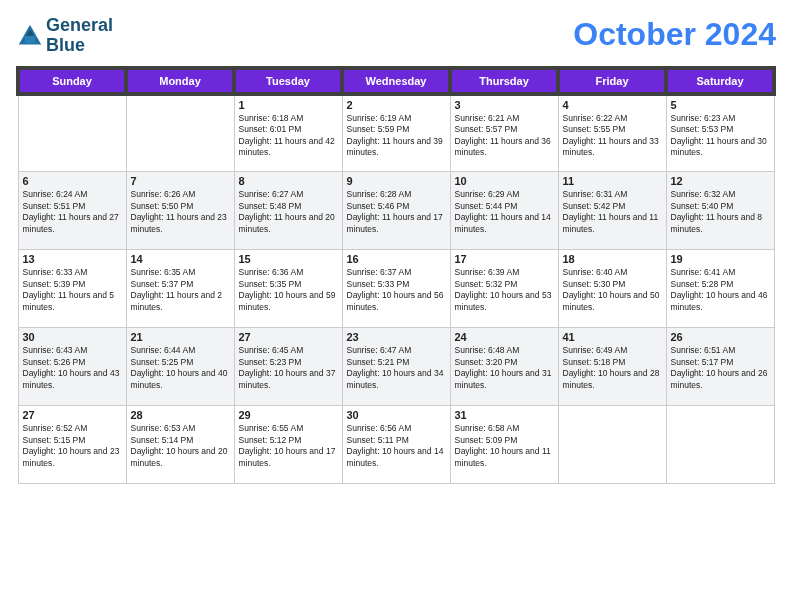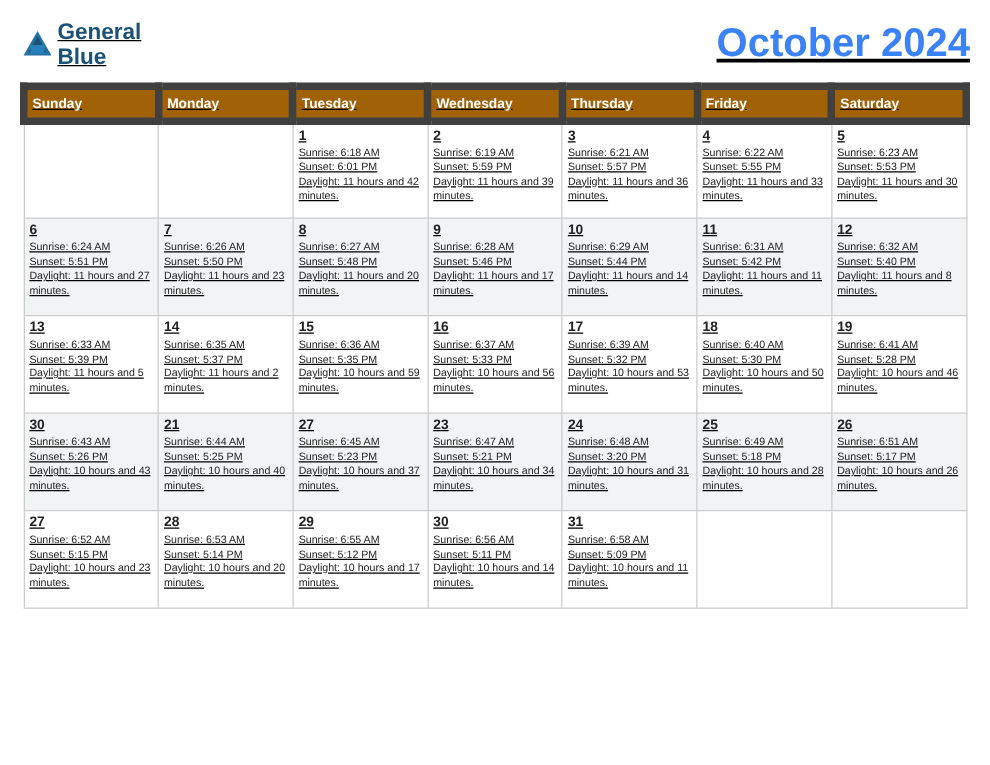--- a/index.html
+++ b/index.html
@@ -6,21 +6,20 @@
     body {
       font-family: Arial, sans-serif;
       background: #fff;
       width: 792px;
       height: 612px;
       overflow: hidden;
     }
     .container {
       width: 792px;
       padding: 16px 16px 8px 16px;
-      text-decoration: underline;
     }
     .header {
       display: flex;
       justify-content: space-between;
       align-items: flex-start;
       margin-bottom: 10px;
     }
     .logo {
       display: flex;
       align-items: center;
@@ -47,27 +46,27 @@
     .title-location {
       font-size: 16px;
       color: #444;
     }
     table {
       width: 100%;
       border-collapse: collapse;
       table-layout: fixed;
     }
     thead tr th {
-      background-color: #a16207;
+      background-color: #6d28d9;
       color: #fff;
       font-size: 11px;
       font-weight: bold;
       padding: 5px 4px;
-      text-align: left;
-      border: 6px solid #404040;
+      text-align: center;
+      border: 4px solid #404040;
     }
     tbody tr td {
       vertical-align: top;
       border: 1px solid #ccc;
       padding: 3px 4px;
       font-size: 9px;
       color: #222;
       height: 78px;
     }
     tbody tr:nth-child(even) td {
@@ -269,21 +268,21 @@
 Sunset: 5:21 PM
 Daylight: 10 hours and 34 minutes.</div>
           </td>
           <td>
             <span class="day-num">24</span>
             <div class="day-info" style="white-space: pre-line;">Sunrise: 6:48 AM
 Sunset: 3:20 PM
 Daylight: 10 hours and 31 minutes.</div>
           </td>
           <td>
-            <span class="day-num">25</span>
+            <span class="day-num">41</span>
             <div class="day-info" style="white-space: pre-line;">Sunrise: 6:49 AM
 Sunset: 5:18 PM
 Daylight: 10 hours and 28 minutes.</div>
           </td>
           <td>
             <span class="day-num">26</span>
             <div class="day-info" style="white-space: pre-line;">Sunrise: 6:51 AM
 Sunset: 5:17 PM
 Daylight: 10 hours and 26 minutes.</div>
           </td>

